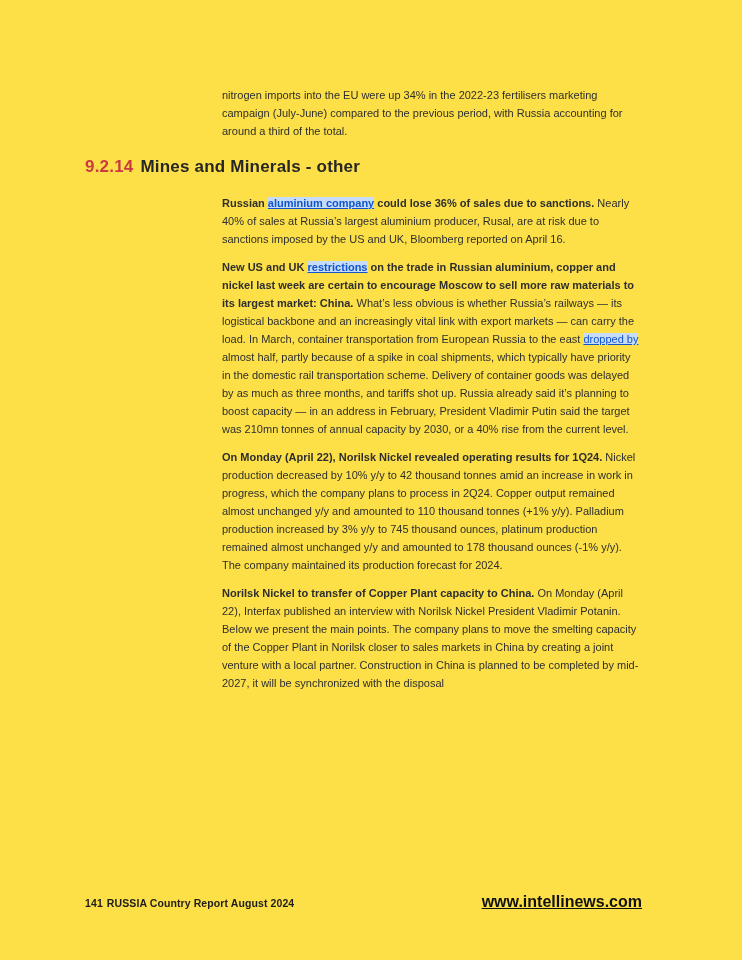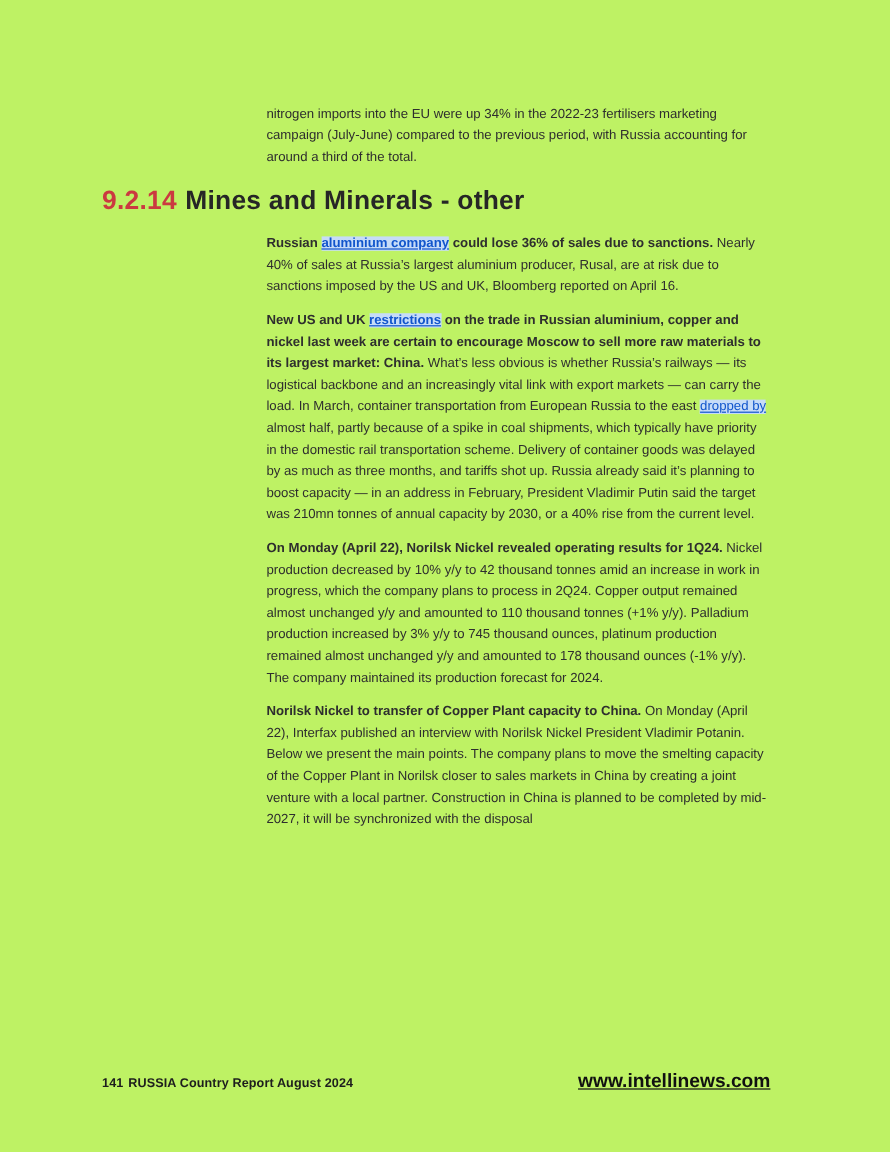--- a/index.html
+++ b/index.html
@@ -1,35 +1,35 @@
 <!DOCTYPE html>
 <html><head>
 <meta charset="utf-8">
 <style>
   html, body { margin:0; padding:0; }
   body {
     width:742px; height:960px; background:#ffffff; position:relative;
     font-family:"Liberation Sans", sans-serif; color:#2e2e2e;
     overflow:hidden;
   }
-  .page { position:absolute; inset:0; background:#bef264; }
+  .page { position:absolute; inset:0; background:#fde047; }
   .article { position:absolute; left:85px; top:86px; width:557px; }
   .para {
     margin:0 0 10px 137px; width:420px;
     font-size:11px; line-height:18px; color:#2e2e2e;
     text-align:left;
   }
   .bold { font-weight:bold; }
   .link {
     color:#1155cc; 
     background:#c6dcf8; cursor:pointer;
   }
   .section-heading {
     margin:16px 0 16px 0; padding:0;
-    font-size:22px; line-height:22px; font-weight:bold; color:#262626;
+    font-size:17px; line-height:22px; font-weight:bold; color:#262626;
     letter-spacing:0.2px;
   }
   .heading-number { color:#cb3a40; margin-right:7px; }
   .footer {
     position:absolute; left:85px; top:893px; width:557px;
     display:flex; justify-content:space-between; align-items:baseline;
   }
   .footer-left {
     font-size:10.5px; font-weight:bold; color:#1d1d1d; letter-spacing:0.1px;
   }

